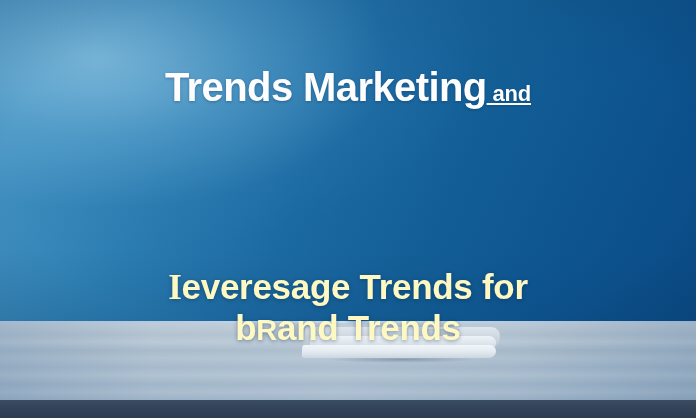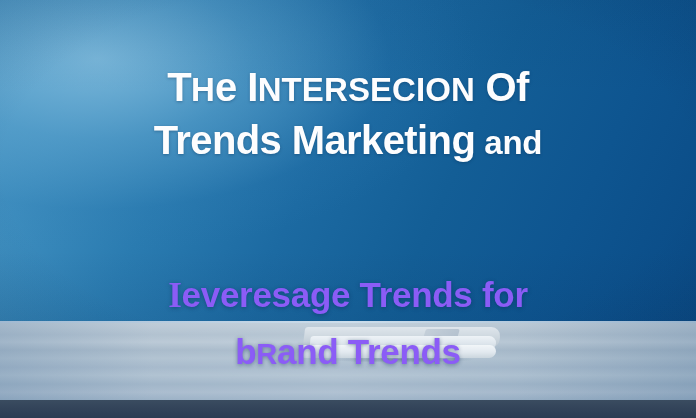--- a/index.html
+++ b/index.html
@@ -167,34 +167,35 @@
     line-height: 50px;
     letter-spacing: -0.6px;
     white-space: nowrap;
     text-shadow: 0 1px 3px rgba(6,40,78,0.35);
   }
   .title-line .sc {
     font-size: 33px;
     letter-spacing: 0.1px;
   }
   .title-line .small-word {
-    font-size: 33px;
+    font-size: 22px;
     letter-spacing: -0.2px;
+    text-decoration: underline;
   }
 
   .subtitle-block {
     position: absolute;
     left: 0; right: 0;
     top: 267px;
   }
   .subtitle-line {
-    color: #8b5cf6;
+    color: #fef9c3;
     font-weight: 700;
     font-size: 35px;
-    line-height: 56px;
+    line-height: 40px;
     letter-spacing: -0.3px;
     white-space: nowrap;
     text-shadow: 0 1px 4px rgba(6,40,78,0.45);
   }
   .subtitle-line .serif-i {
     font-family: "Liberation Serif", serif;
     font-size: 35px;
   }
   .subtitle-line .sc {
     font-size: 29px;
@@ -216,21 +217,20 @@
     <div class="sheet-shadow"></div>
     <div class="sheet-back"></div>
     <div class="sheet-tab"></div>
     <div class="sheet-fold"></div>
     <div class="sheet-front"></div>
   </div>
 
   <div class="text-layer">
 
     <div class="title-block">
-      <div class="title-line"><span>T</span><span class="sc">H</span><span>e </span><span>I</span><span class="sc">NTERSECION</span><span> O</span><span>f</span></div>
       <div class="title-line"><span>Trends Marketing</span><span class="small-word"> and</span></div>
     </div>
 
     <div class="subtitle-block">
       <div class="subtitle-line"><span class="serif-i">I</span><span>everesage Trends for</span></div>
       <div class="subtitle-line"><span>b</span><span class="sc">R</span><span>and Trends</span></div>
     </div>
 
   </div>
 </div>

